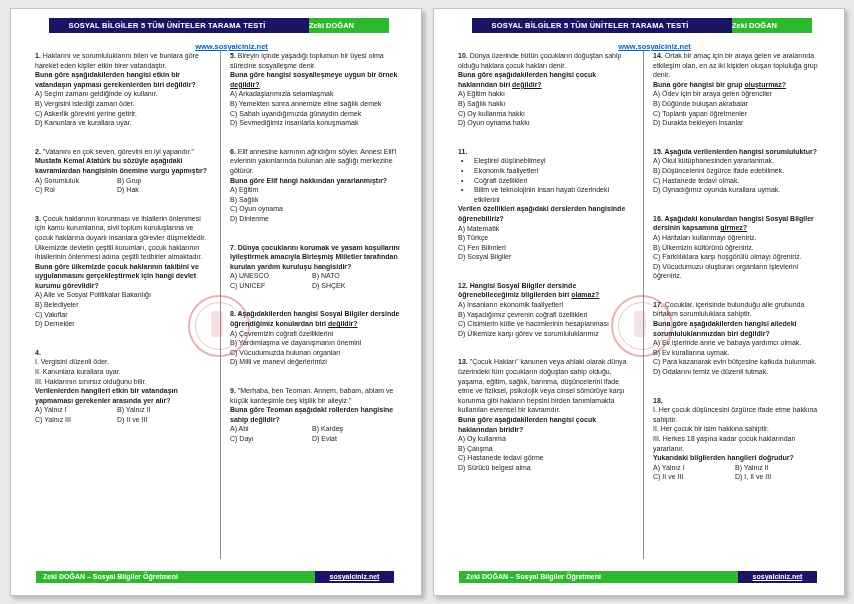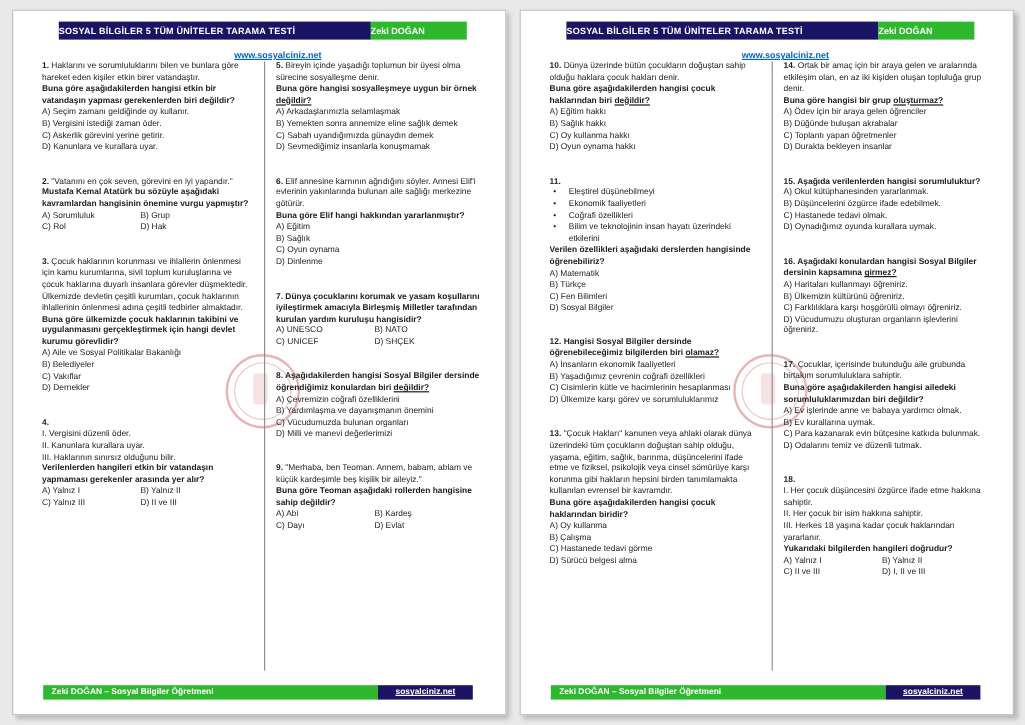--- a/index.html
+++ b/index.html
@@ -17,21 +17,21 @@
   }
   #page1{left:10px;} #page2{left:433px;}
 
   
   .hdr-row{
     display:flex;margin:9px 32px 0 38px;height:15px;
   }
   .hdr-title{
     flex:1;background:var(--navy);color:#fff;
     font-size:7.5px;font-weight:bold;line-height:15px;
-    text-align:left;padding-right:24px;letter-spacing:.2px;
+    text-align:center;padding-right:24px;letter-spacing:.2px;
     white-space:nowrap;overflow:hidden;
   }
   .hdr-badge{
     width:80px;background:var(--green);color:#fff;
     font-size:7.5px;font-weight:bold;line-height:15px;
     white-space:nowrap;
   }
   .hdr-link-row{text-align:center;margin-top:2px;height:11px;padding-left:31px;}
   .hdr-link{
     color:var(--linkblue);font-size:7.5px;font-weight:bold;

